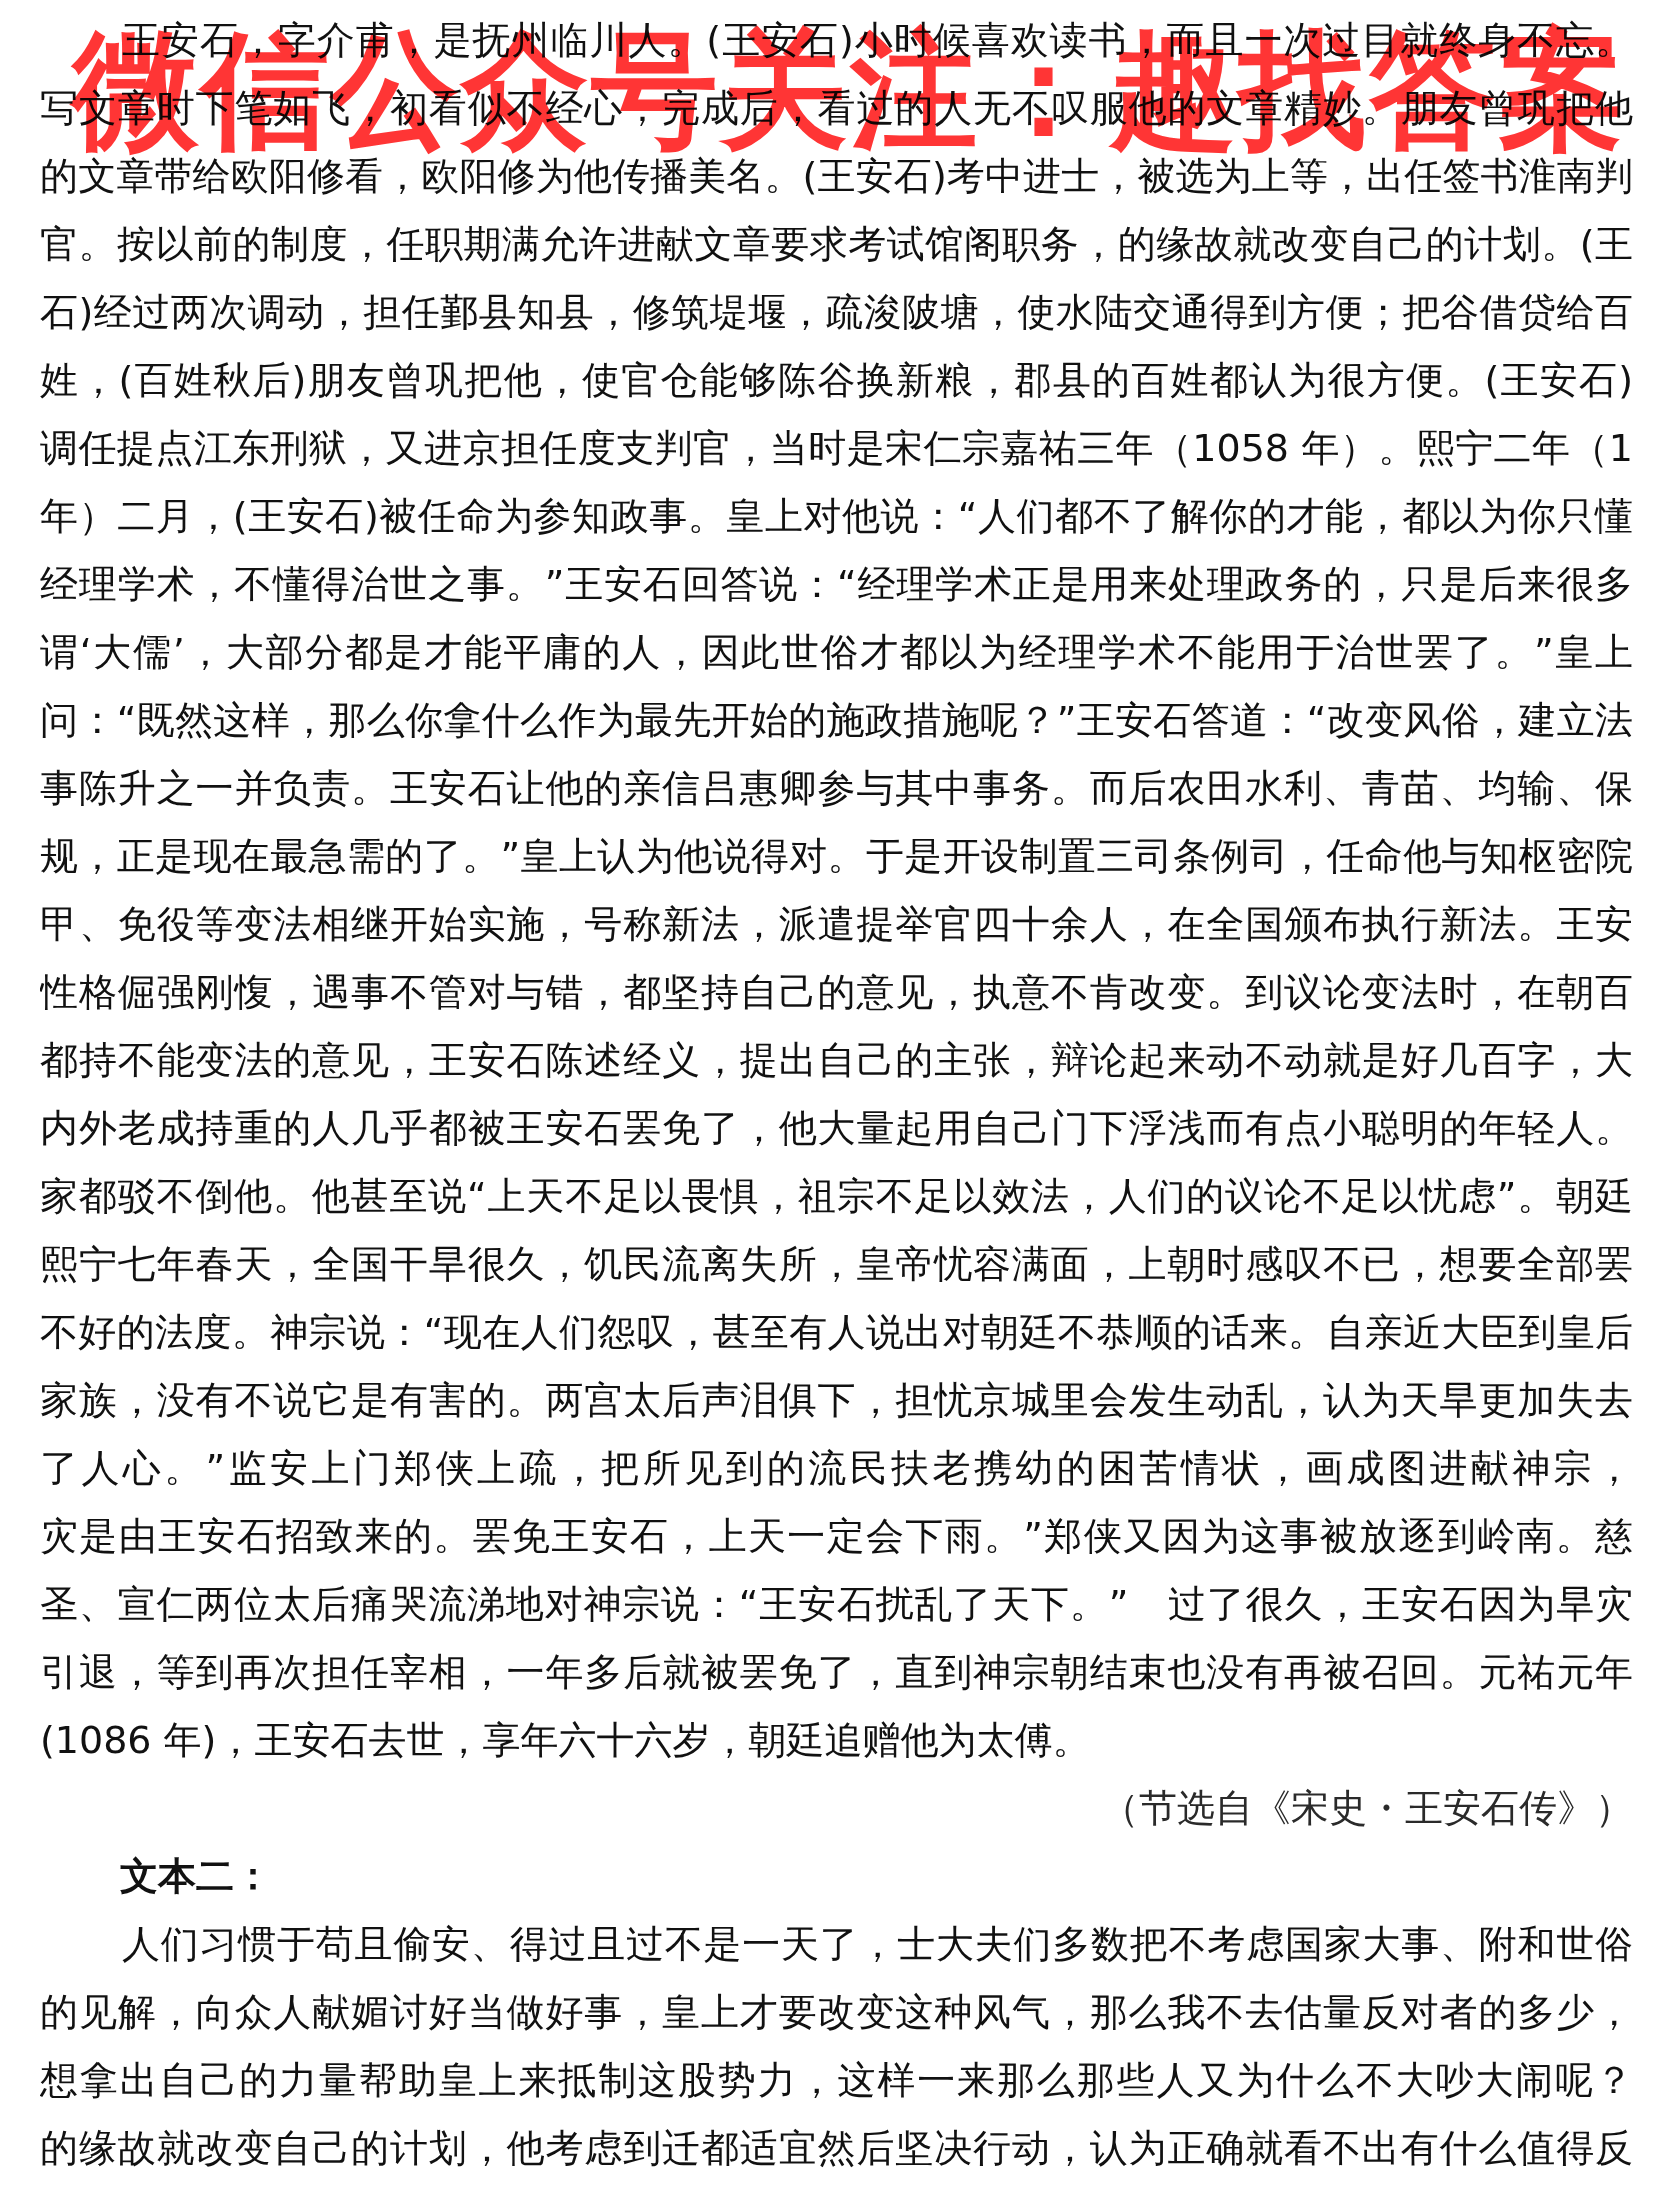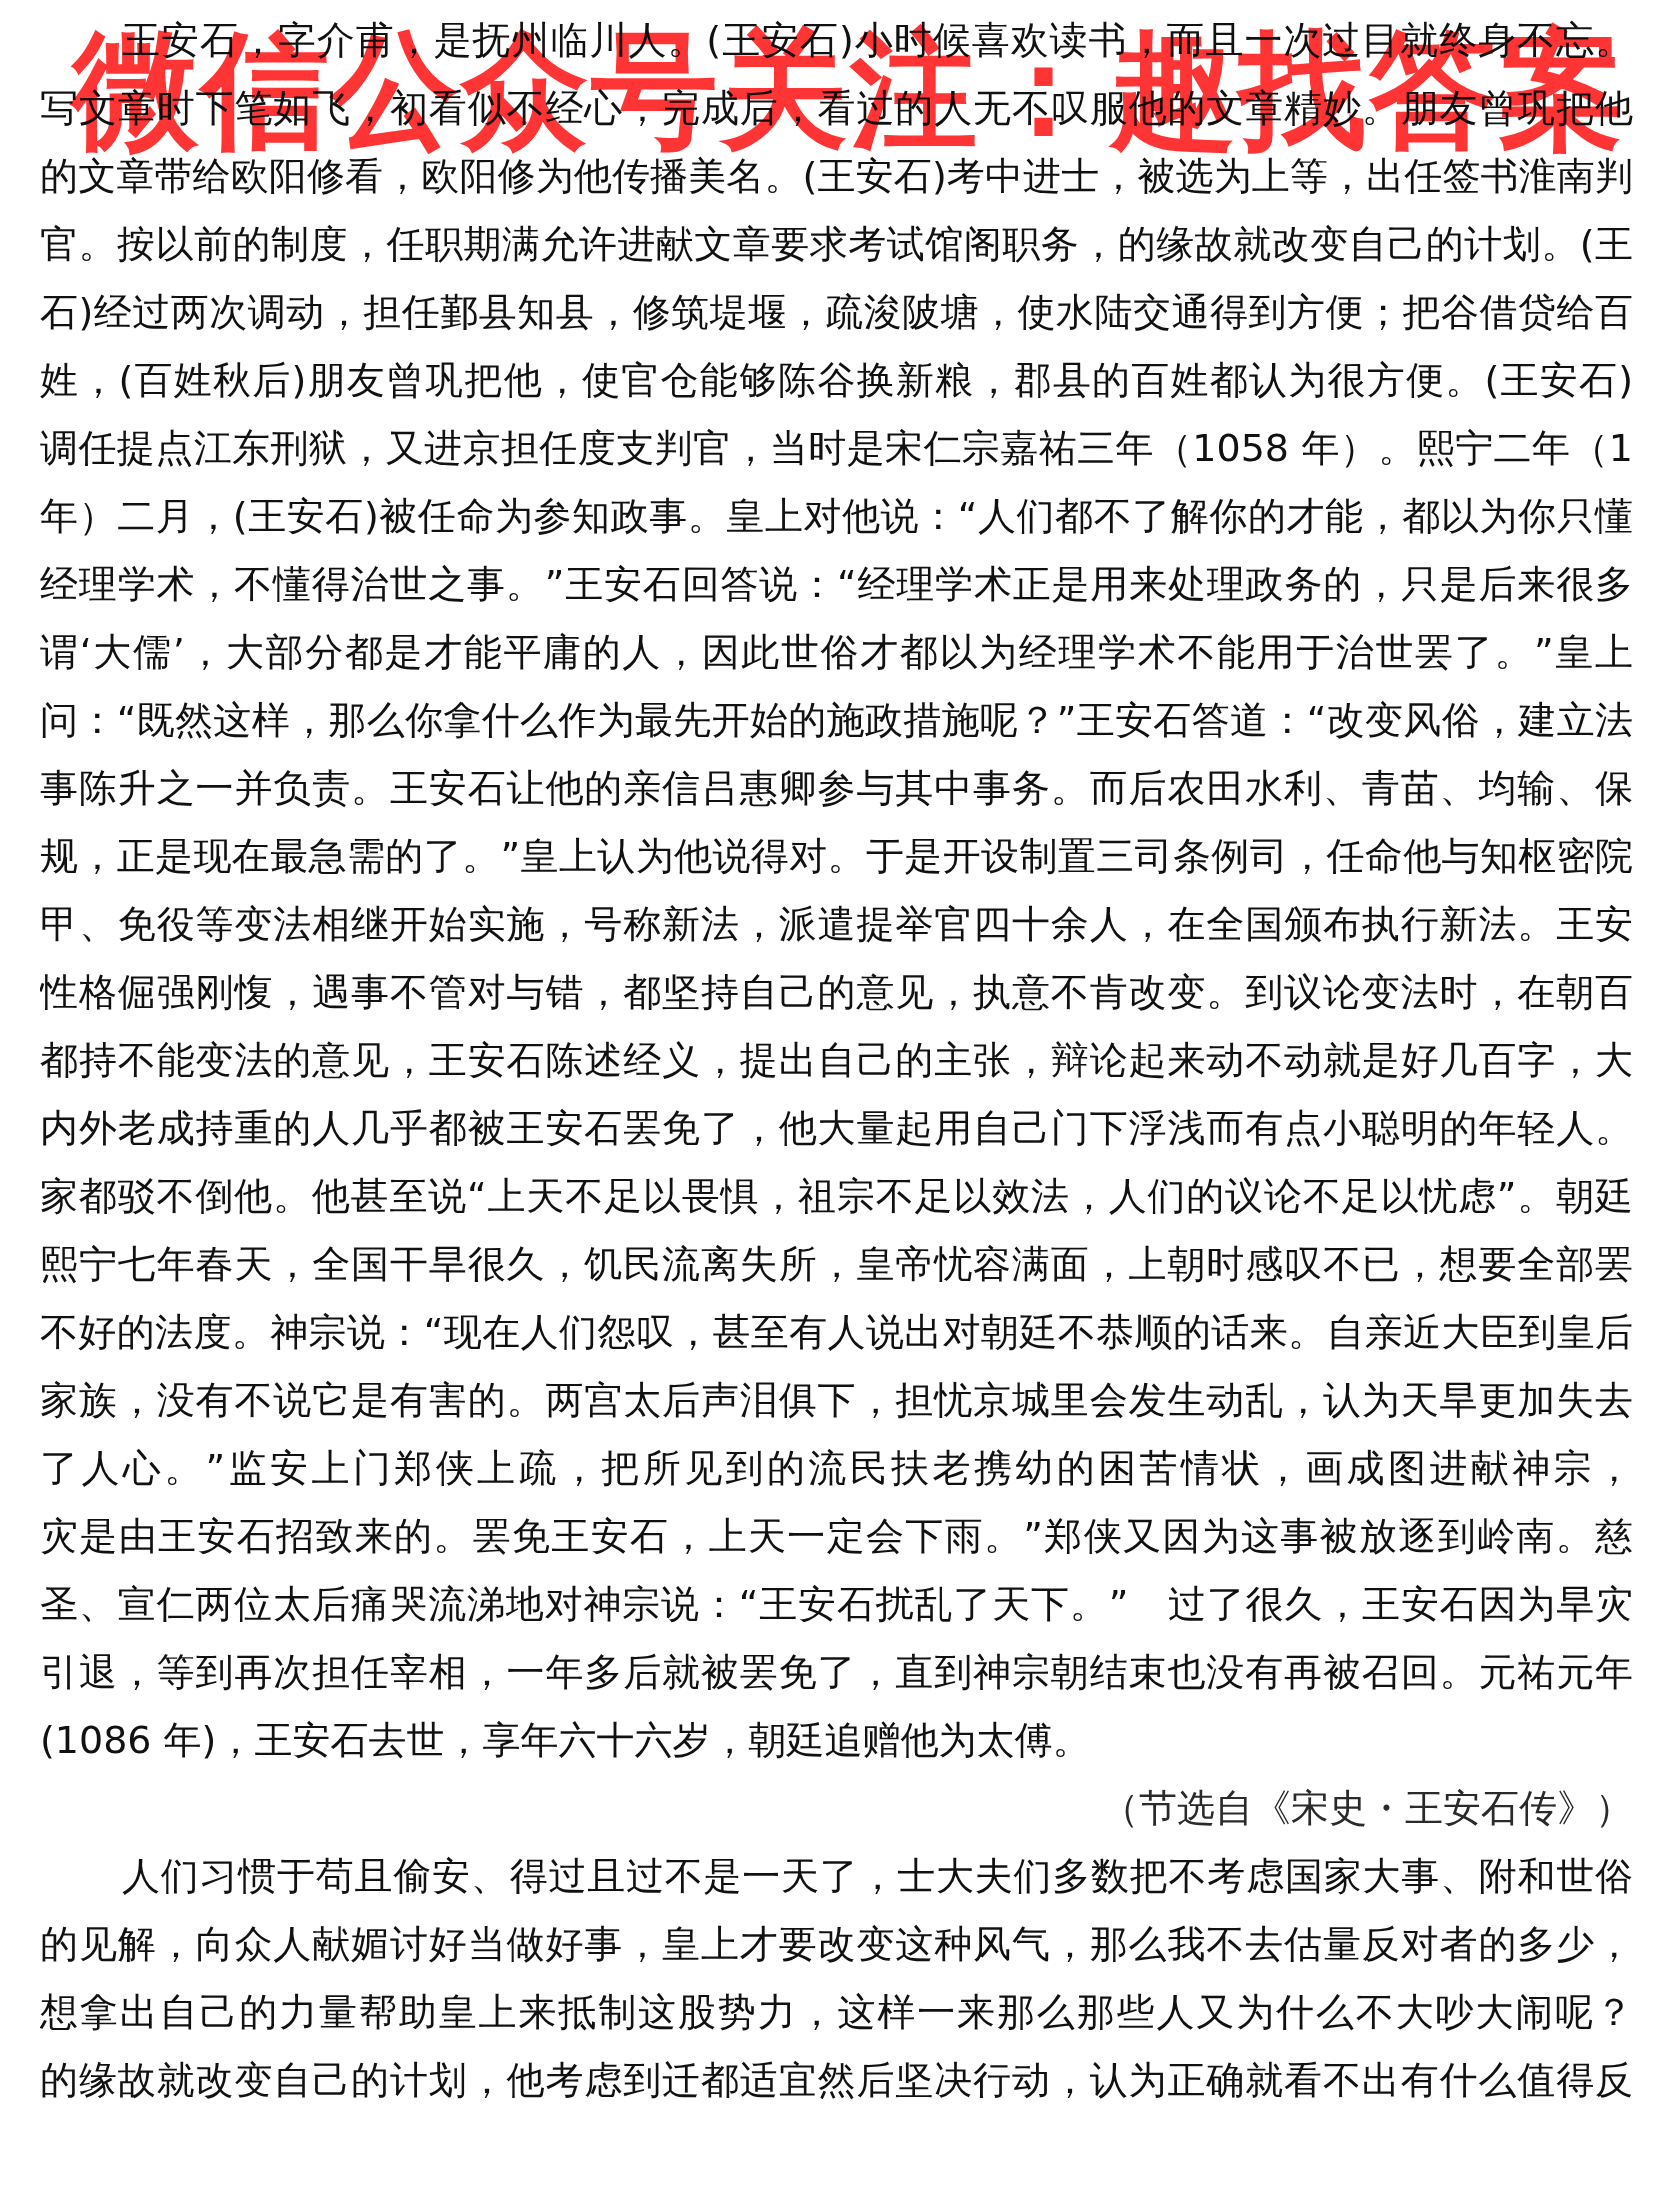--- a/index.html
+++ b/index.html
@@ -92,19 +92,20 @@
     <div class="ln">家族，没有不说它是有害的。两宫太后声泪俱下，担忧京城里会发生动乱，认为天旱更加失去</div>
     <div class="ln">了人心。”监安上门郑侠上疏，把所见到的流民扶老携幼的困苦情状，画成图进献神宗，说：“旱</div>
     <div class="ln">灾是由王安石招致来的。罢免王安石，上天一定会下雨。”郑侠又因为这事被放逐到岭南。慈</div>
     <div class="ln">圣、宣仁两位太后痛哭流涕地对神宗说：“王安石扰乱了天下。”　过了很久，王安石因为旱灾而</div>
     <div class="ln">引退，等到再次担任宰相，一年多后就被罢免了，直到神宗朝结束也没有再被召回。元祐元年</div>
     <div class="ln para-end">(1086 年)，王安石去世，享年六十六岁，朝廷追赠他为太傅。</div>
     <div class="ln source">（节选自《宋史・王安石传》）</div>
   </section>
 
   <section>
+    <div class="ln heading">文本二：</div>
     <div class="ln indent">人们习惯于苟且偷安、得过且过不是一天了，士大夫们多数把不考虑国家大事、附和世俗</div>
     <div class="ln">的见解，向众人献媚讨好当做好事，皇上才要改变这种风气，那么我不去估量反对者的多少，</div>
     <div class="ln">想拿出自己的力量帮助皇上来抵制这股势力，这样一来那么那些人又为什么不大吵大闹呢？</div>
     <div class="ln">的缘故就改变自己的计划，他考虑到迁都适宜然后坚决行动，认为正确就看不出有什么值得反悔</div>
   </section>
 </div>
 
 
 </body></html>

